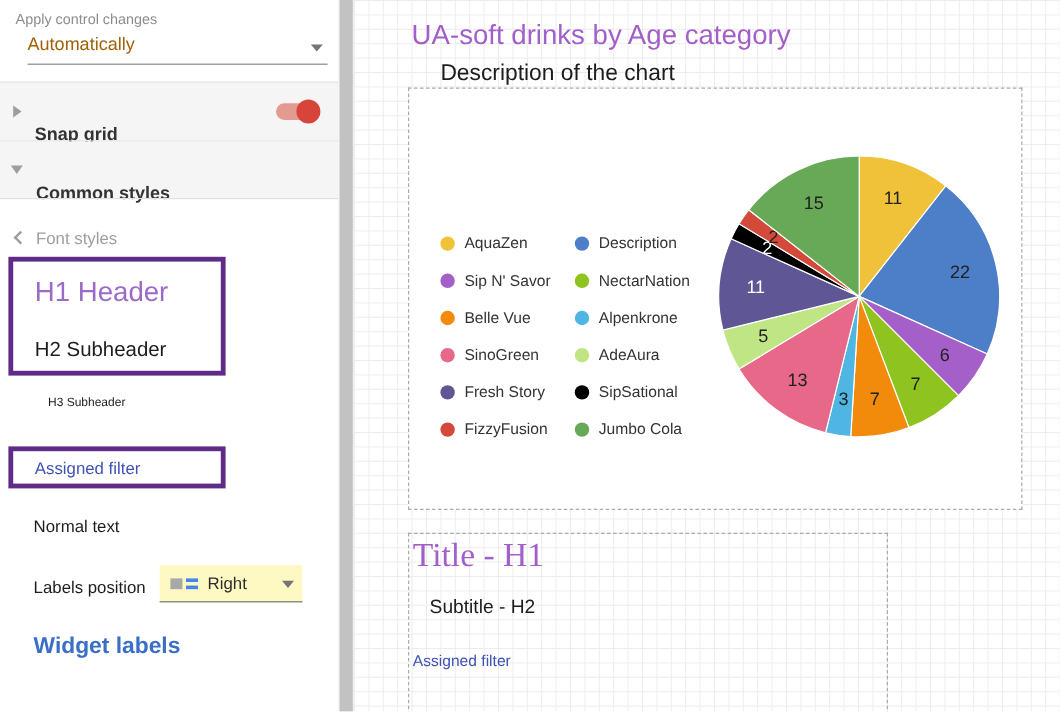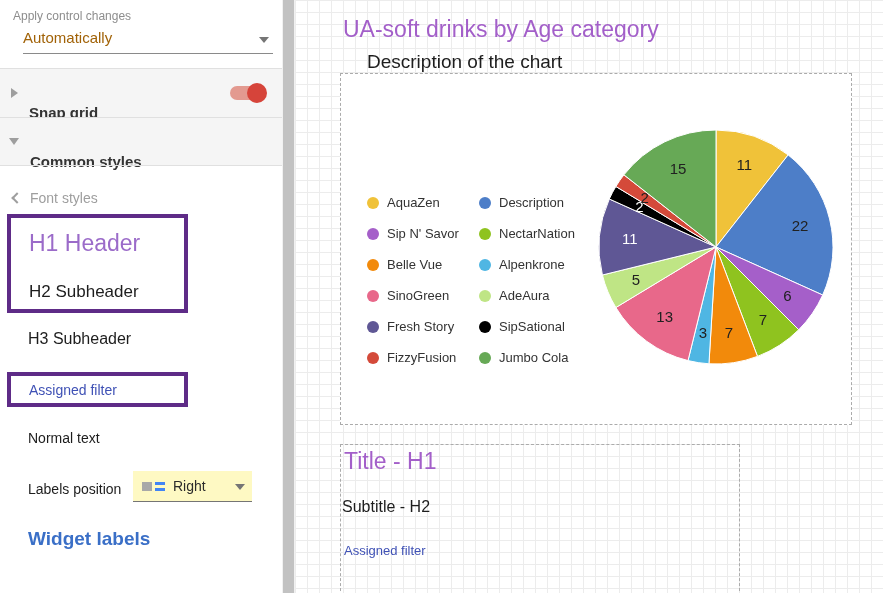--- a/index.html
+++ b/index.html
@@ -24,21 +24,21 @@
 
   .back-link { position:absolute; left:13px; top:190px; font-size:14px; color:#9e9e9e; cursor:pointer; display:flex; align-items:center; }
   .chev-left { display:inline-block; width:8px; height:8px; border-left:2px solid #9e9e9e; border-bottom:2px solid #9e9e9e; transform:rotate(45deg); margin-right:9px; }
 
   .sel-box { position:absolute; border:4px solid #5e2b87; background:#fff; }
   .box-headers { left:7px; top:214px; width:181px; height:99px; }
   .box-filter  { left:7px; top:372px; width:181px; height:35px; }
 
   .h1-item { position:absolute; left:18px; top:12px; font-size:23px; color:#9b6bc9; cursor:pointer; }
   .h2-item { position:absolute; left:18px; top:64px; font-size:17px; color:#1d1d1d; cursor:pointer; }
-  .h3-item { position:absolute; left:28px; top:330px; font-size:16px; color:#1d1d1d; cursor:pointer; }
+  .h3-item { position:absolute; left:40px; top:330px; font-size:10px; color:#1d1d1d; cursor:pointer; }
   .filter-item { position:absolute; left:18px; top:6px; font-size:14px; color:#3f51b5; cursor:pointer; }
   .normal-item { position:absolute; left:28px; top:430px; font-size:14px; color:#1d1d1d; cursor:pointer; }
 
   .labels-pos-label { position:absolute; left:28px; top:481px; font-size:14px; color:#1d1d1d; }
   .labels-dd { position:absolute; left:133px; top:471px; width:119px; height:31px; background:#fef9c3; border-bottom:1px solid #757575; cursor:pointer; }
   .dd-icon { position:absolute; left:9px; top:11px; width:10px; height:9px; background:#a8a8a8; }
   .dd-bar1, .dd-bar2 { position:absolute; left:22px; width:10px; height:3px; background:#4285f4; }
   .dd-bar1 { top:11px; } .dd-bar2 { top:17px; }
   .labels-dd .val { position:absolute; left:40px; top:7px; font-size:14px; color:#2b2b2b; }
   .labels-dd .caret { right:7px; top:13px; }
@@ -59,22 +59,22 @@
   .chart-box { position:absolute; left:45px; top:73px; width:512px; height:352px; background:#fff; border:1px dashed #ababab; cursor:pointer; }
   .legend { position:absolute; left:26px; top:119px; display:flex; }
   .legend-col { display:flex; flex-direction:column;gap:12px; }
   .legend-col:first-child { width:112px; }
   .legend-item { display:flex; align-items:center; height:19px; cursor:pointer; }
   .legend-dot { width:12px; height:12px; border-radius:50%; margin-right:8px; flex:0 0 12px; }
   .legend-label { font-size:13px; color:#333; white-space:nowrap; }
   .pie-wrap { position:absolute; left:250px; top:48px; width:250px; height:250px; }
 
   .text-box { position:absolute; left:45px; top:444px; width:400px; height:152px; border:1px dashed #ababab; cursor:pointer; }
-  .tw-title { position:absolute; left:3px; top:3px; font-size:23px; color:#a35fc9; }
-  .tw-subtitle { position:absolute; left:1px; top:53px; font-size:16px; color:#1d1d1d; }
+  .tw-title { position:absolute; left:3px; top:3px; font-size:28px; color:#a35fc9;font-family:Liberation Serif, serif; }
+  .tw-subtitle { position:absolute; left:17px; top:53px; font-size:16px; color:#1d1d1d; }
   .tw-filter { position:absolute; left:3px; top:98px; font-size:13px; color:#3f51b5; }
 </style>
 </head>
 <body>
 
 <div class="sidebar">
 
   <div class="ctrl-label">Apply control changes</div>
   <div class="ctrl-select">
     <span class="val">Automatically</span>

